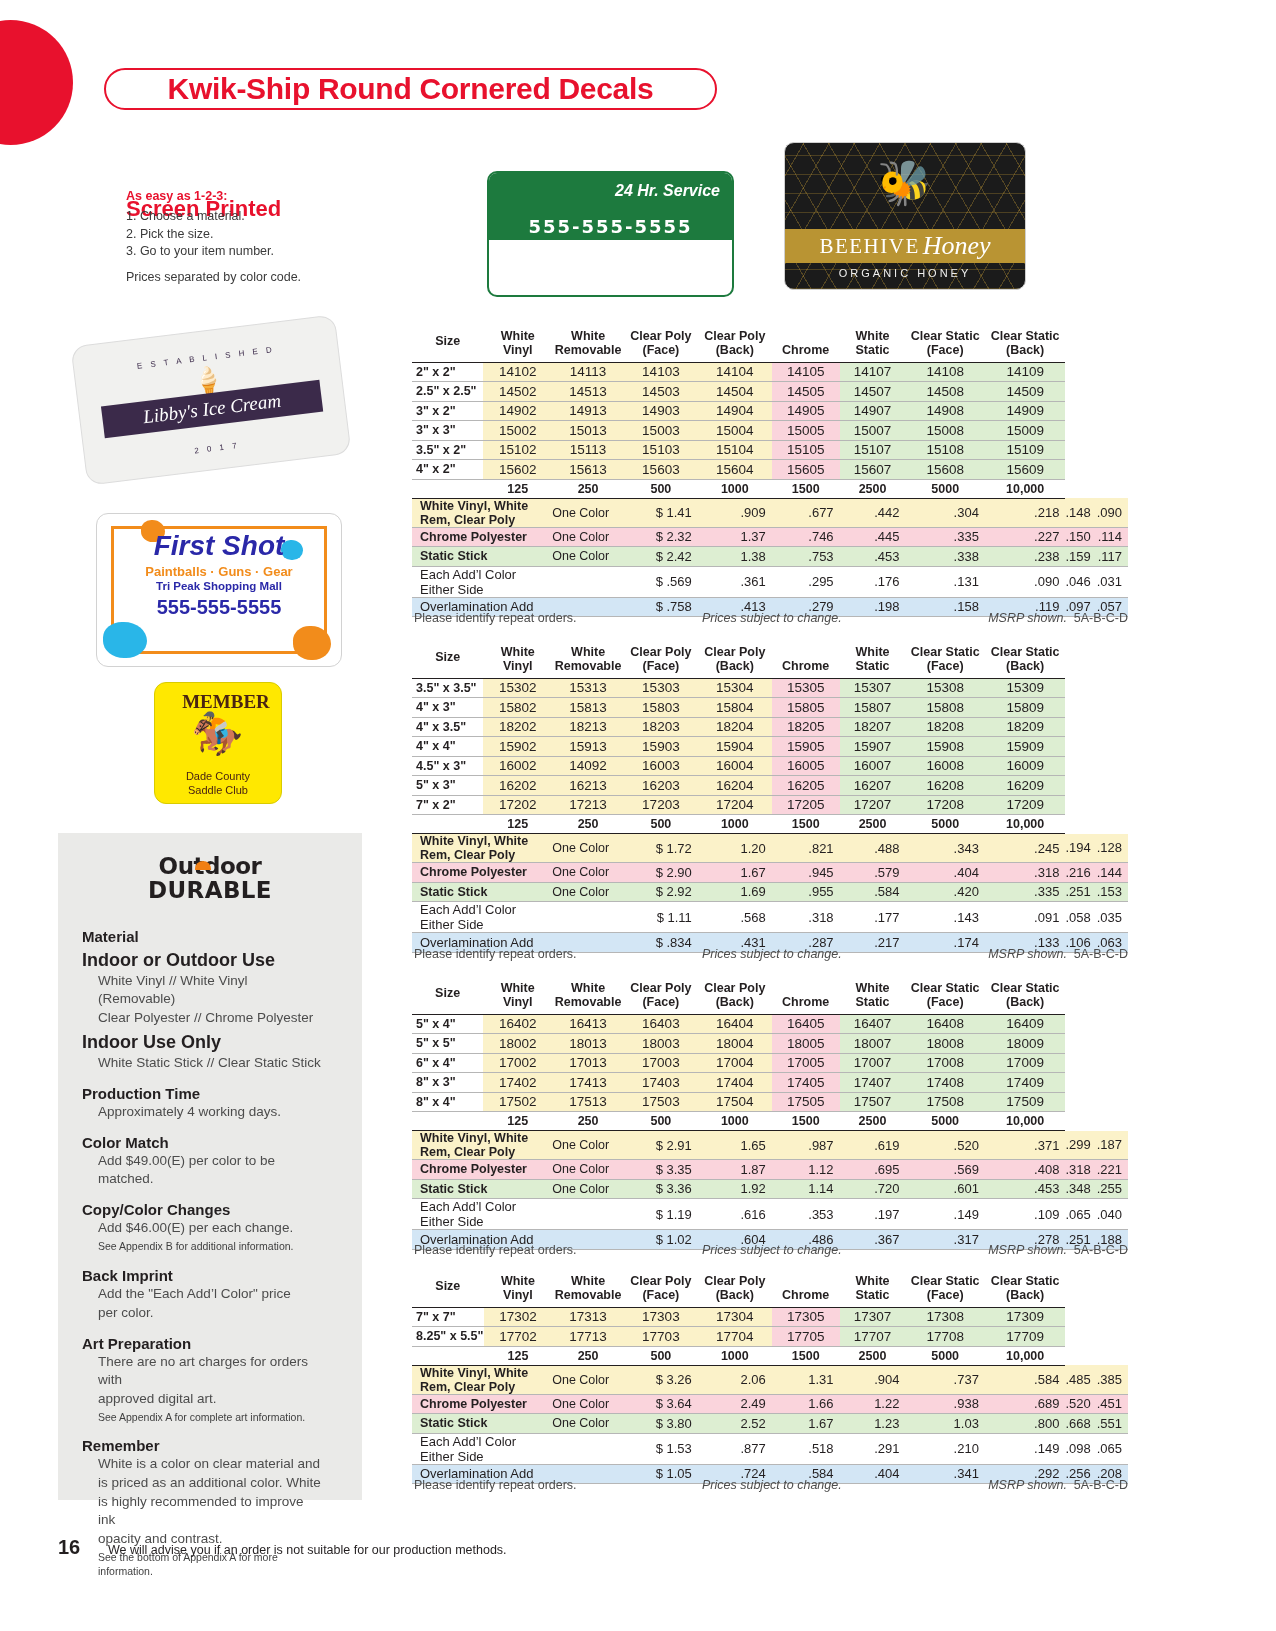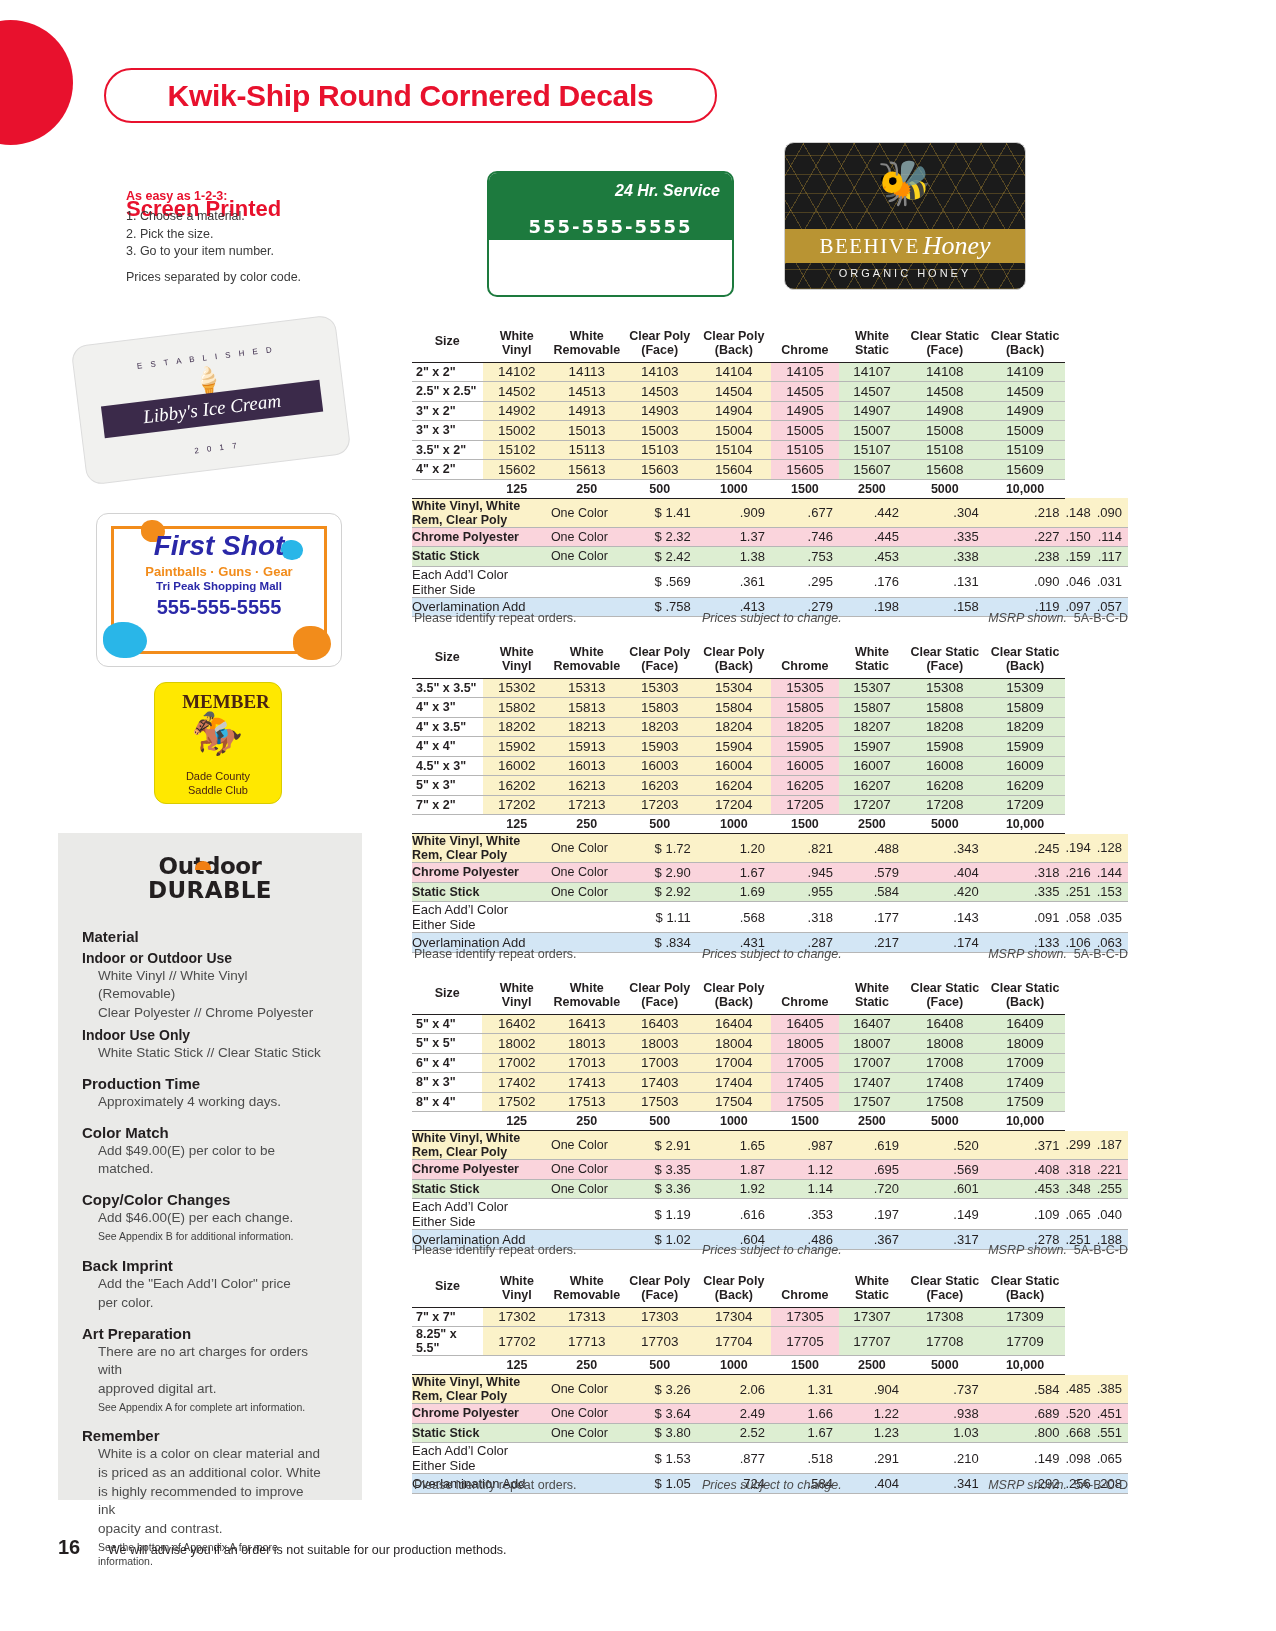--- a/index.html
+++ b/index.html
@@ -17,21 +17,21 @@
   .side-tab {
     position:absolute; left:-52px; top:20px;
     width:125px; height:125px;
     background:#e8112d;
     border-radius:50%;
   }
 
   
   .title-pill {
     position:absolute; left:104px; top:68px;
-    width:613px; height:55px;
+    width:613px; height:42px;
     border:2.5px solid #e8112d;
     border-radius:29px;
     display:flex; align-items:center; justify-content:center;
   }
   .title-pill span {
     color:#e8112d;
     font-size:30px;
     font-weight:bold;
     letter-spacing:-.3px;
   }
@@ -233,21 +233,21 @@
   .od-logo .od2{
     font-family:"DejaVu Sans", sans-serif;
     font-size:23px; font-weight:bold; color:#231f20;
     letter-spacing:.4px; line-height:22px; margin-top:1px;
   }
   .info-body{ padding:14px 24px 0 24px; }
   .info-body h4{
     margin:13px 0 1px 0; font-size:15px; font-weight:bold; color:#231f20;
   }
   .info-body h5{
-    margin:5px 0 0 0; font-size:14px; font-weight:bold; color:#231f20;
+    margin:5px 0 0 0; font-size:18px; font-weight:bold; color:#231f20;
   }
   .info-body p{
     margin:1px 16px; font-size:13.5px; line-height:18px; color:#4c4c4c;
   }
   .info-body p.small{
     font-size:10.5px; line-height:13.5px; color:#3f3f3f; margin-top:3px;
   }
 
   
   .pricetable{
@@ -283,21 +283,21 @@
     height:19px; font-size:12.5px; font-weight:bold; text-align:center;
     border-bottom:1.6px solid #231f20; color:#231f20;
   }
 
   .prow td{
     height:19.5px; font-size:13px; text-align:right;
     border-bottom:1px solid #b6b6b6; padding-right:6px;
     color:#231f20;
   }
   .prow td.lbl{
-    text-align:left; padding-left:0; font-weight:bold; font-size:12.5px;
+    text-align:left; padding-left:8px; font-weight:bold; font-size:12.5px;
   }
   .prow td.lbl.plain{ font-weight:normal; font-size:13px; }
   .prow td.oc{ text-align:left; font-size:12.5px; padding-left:0; }
 
   .footnote{
     position:absolute; left:412px; width:716px;
     font-size:12.5px; color:#4c4c4c; height:18px;
   }
   .footnote .fl{ position:absolute; left:2px; }
   .footnote .fc{ position:absolute; left:290px; font-style:italic; }
@@ -663,21 +663,21 @@
           <td class="c-yellow">15903</td>
           <td class="c-yellow">15904</td>
           <td class="c-pink">15905</td>
           <td class="c-green">15907</td>
           <td class="c-green">15908</td>
           <td class="c-green">15909</td>
         </tr>
         <tr class="srow">
           <td class="sz">4.5" x 3"</td>
           <td class="c-yellow">16002</td>
-          <td class="c-yellow">16013</td>
+          <td class="c-yellow">14092</td>
           <td class="c-yellow">16003</td>
           <td class="c-yellow">16004</td>
           <td class="c-pink">16005</td>
           <td class="c-green">16007</td>
           <td class="c-green">16008</td>
           <td class="c-green">16009</td>
         </tr>
         <tr class="srow">
           <td class="sz">5" x 3"</td>
           <td class="c-yellow">16202</td>

